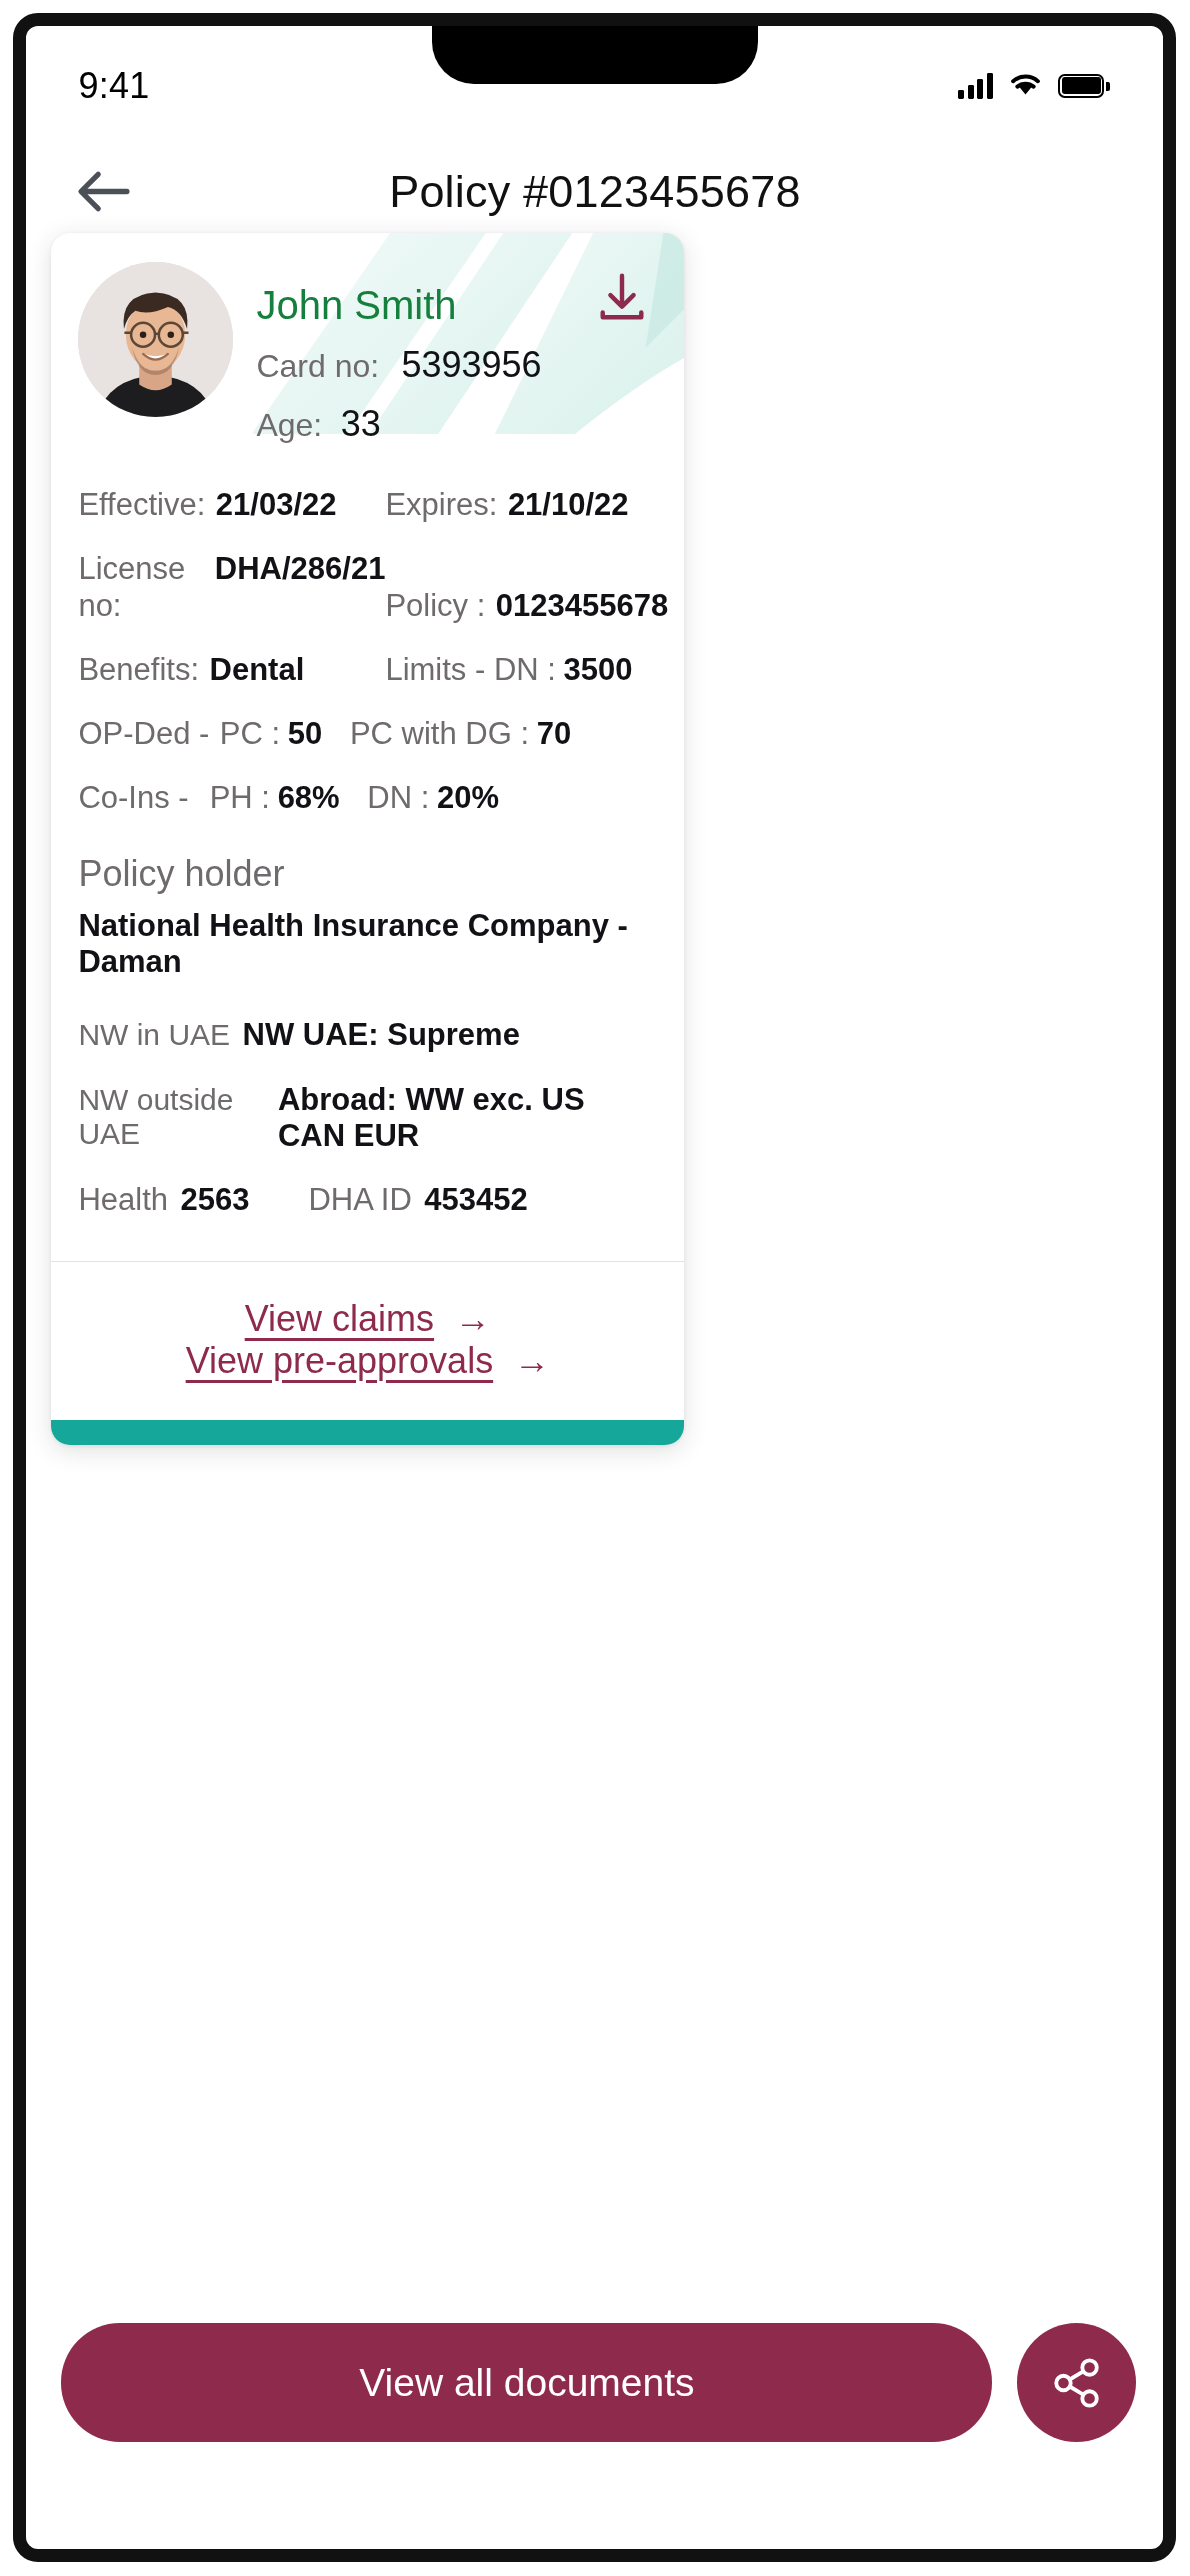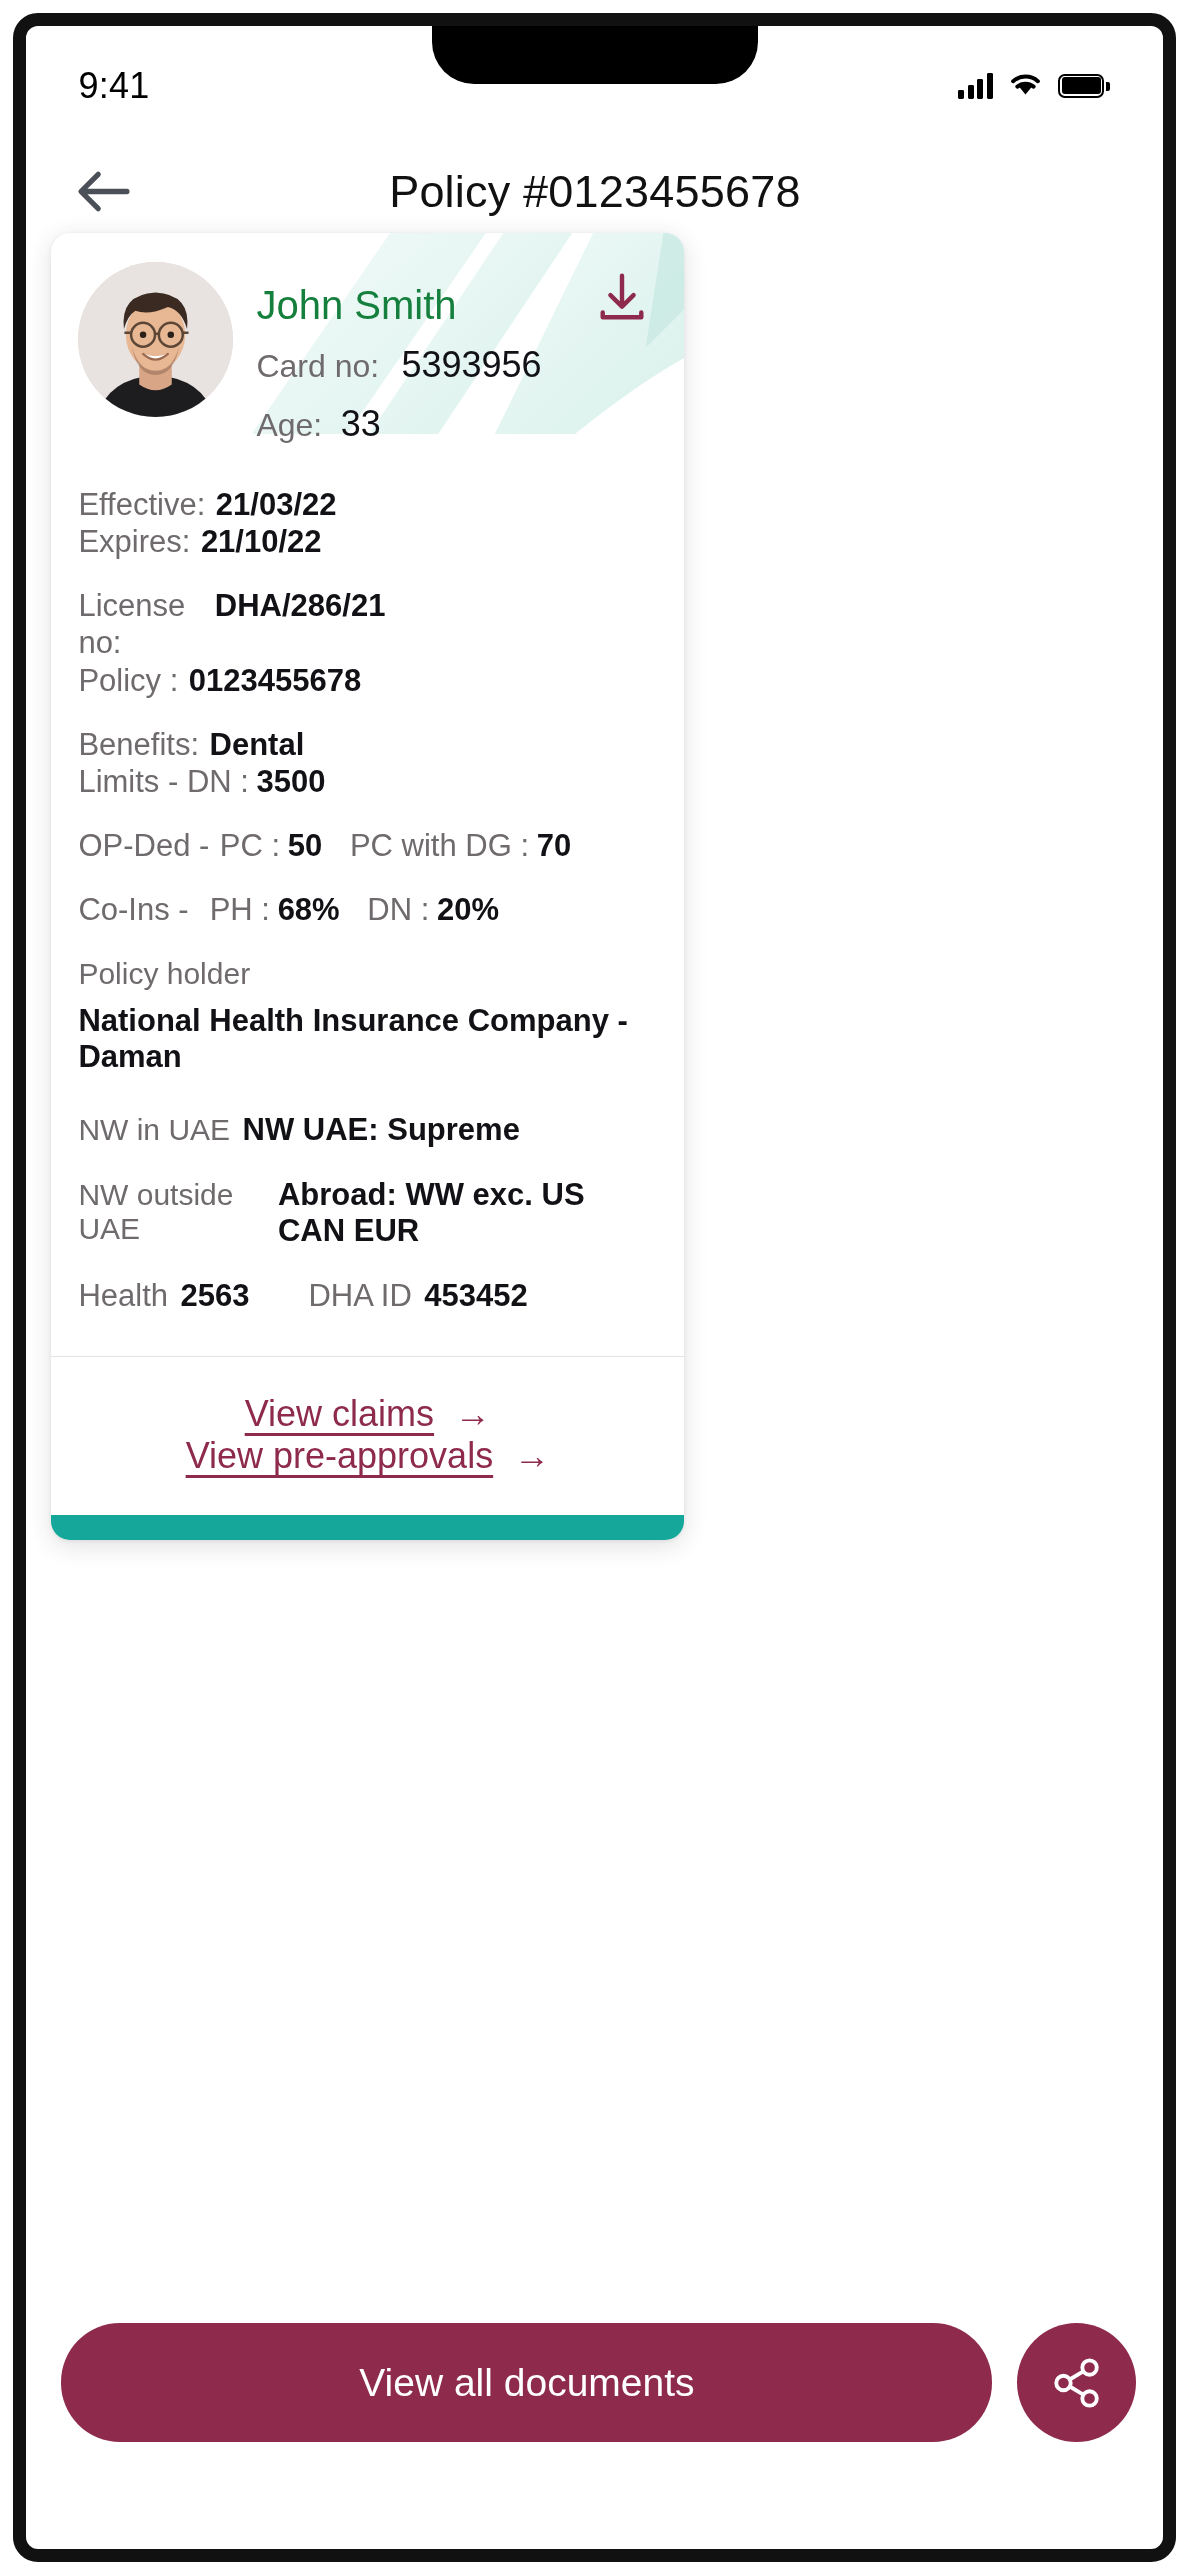--- a/index.html
+++ b/index.html
@@ -122,35 +122,35 @@
   #download-button {
     position:absolute; top:35px; right:33px;
     width:58px; height:58px; z-index:6; cursor:pointer;
     display:flex; align-items:center; justify-content:center;
   }
 
   
   #card-body { padding:11.5px 27px 25px 27px; }
 
   .d-row {
-    display:flex; align-items:flex-start;
+    display:flex; align-items:flex-end;
     padding:13.4px 0;
-    font-size:31px; line-height:1.2;flex-direction:column;
+    font-size:31px; line-height:1.2;
   }
   .d-col { flex:none; display:flex; align-items:baseline; }
   .d-col.left { width:307px; }
   .lbl { color:#6e6a6d; font-weight:400; }
   .val { color:#111116; font-weight:700; margin-left:10.5px; }
   .val.tight { margin-left:7.7px; }
 
   .d-row.single { display:block; padding:13.4px 0; }
   .inline-grp { display:inline-flex; align-items:baseline; margin-right:19px; }
 
   .block-row { padding:15.3px 0 1.9px 0; }
-  .block-label { font-size:30px; color:#6e6a6d; }
+  .block-label { font-size:36px; color:#6e6a6d;margin-top:8px; }
   .block-value { font-size:31px; color:#111116; font-weight:700; margin-top:12.5px; }
 
   .nw-row { display:flex; align-items:baseline; padding:14.4px 0; font-size:30px; }
   .nw-label { color:#6e6a6d; }
   .nw-value { color:#111116; font-weight:700; margin-left:12.5px; font-size:31px; }
 
   .sd-row { display:flex; align-items:baseline; padding:14.4px 0 7.7px 0; font-size:31px; }
   .sd-label { color:#6e6a6d; }
   .sd-value { color:#111116; font-weight:700; margin-left:12.5px; }
   .sd-gap { width:59px; }

